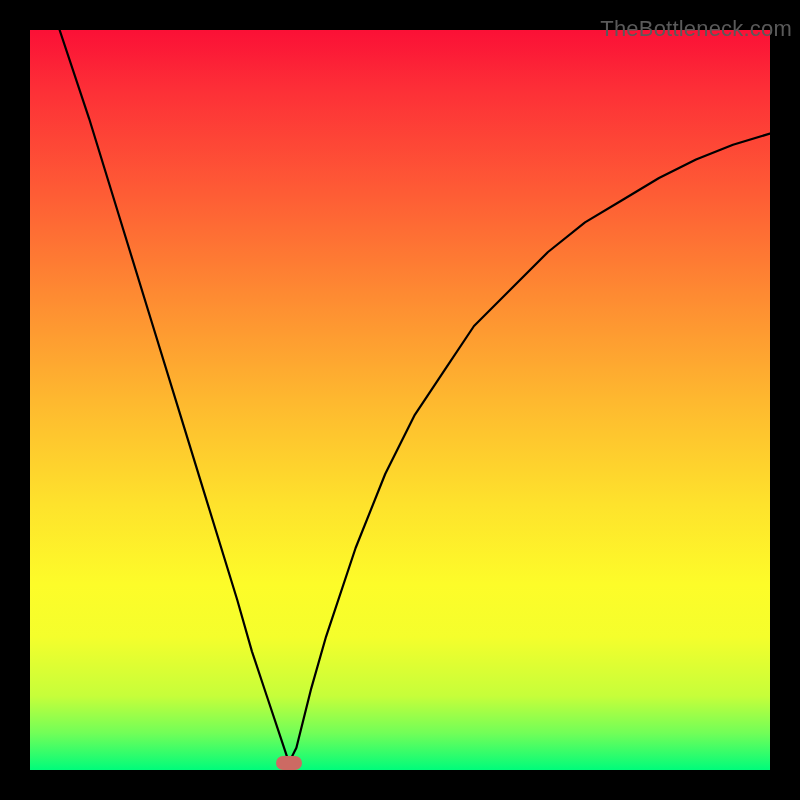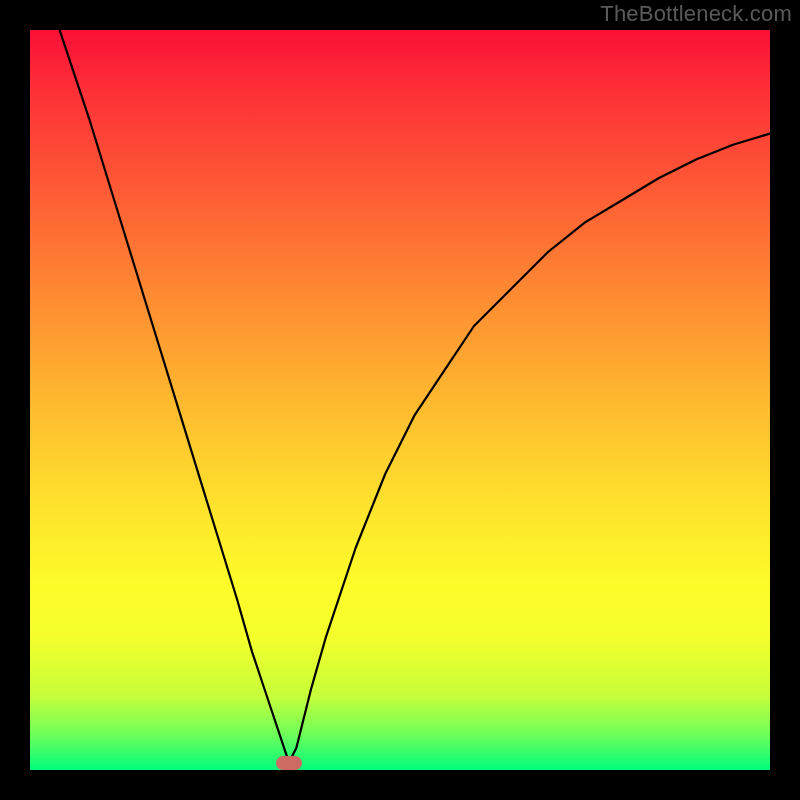--- a/index.html
+++ b/index.html
@@ -12,21 +12,21 @@
     font-family: Arial, Helvetica, sans-serif;
   }
   .chart-frame {
     position: relative;
     width: 800px;
     height: 800px;
     background: #000;
   }
   .watermark {
     position: absolute;
-    top: 1px;
+    top: 16px;
     right: 8px;
     color: #5a5a5a;
     font-size: 22px;
     font-weight: 500;
     z-index: 10;
     letter-spacing: 0.2px;
   }
   .plot-area {
     position: absolute;
     left: 30px;

